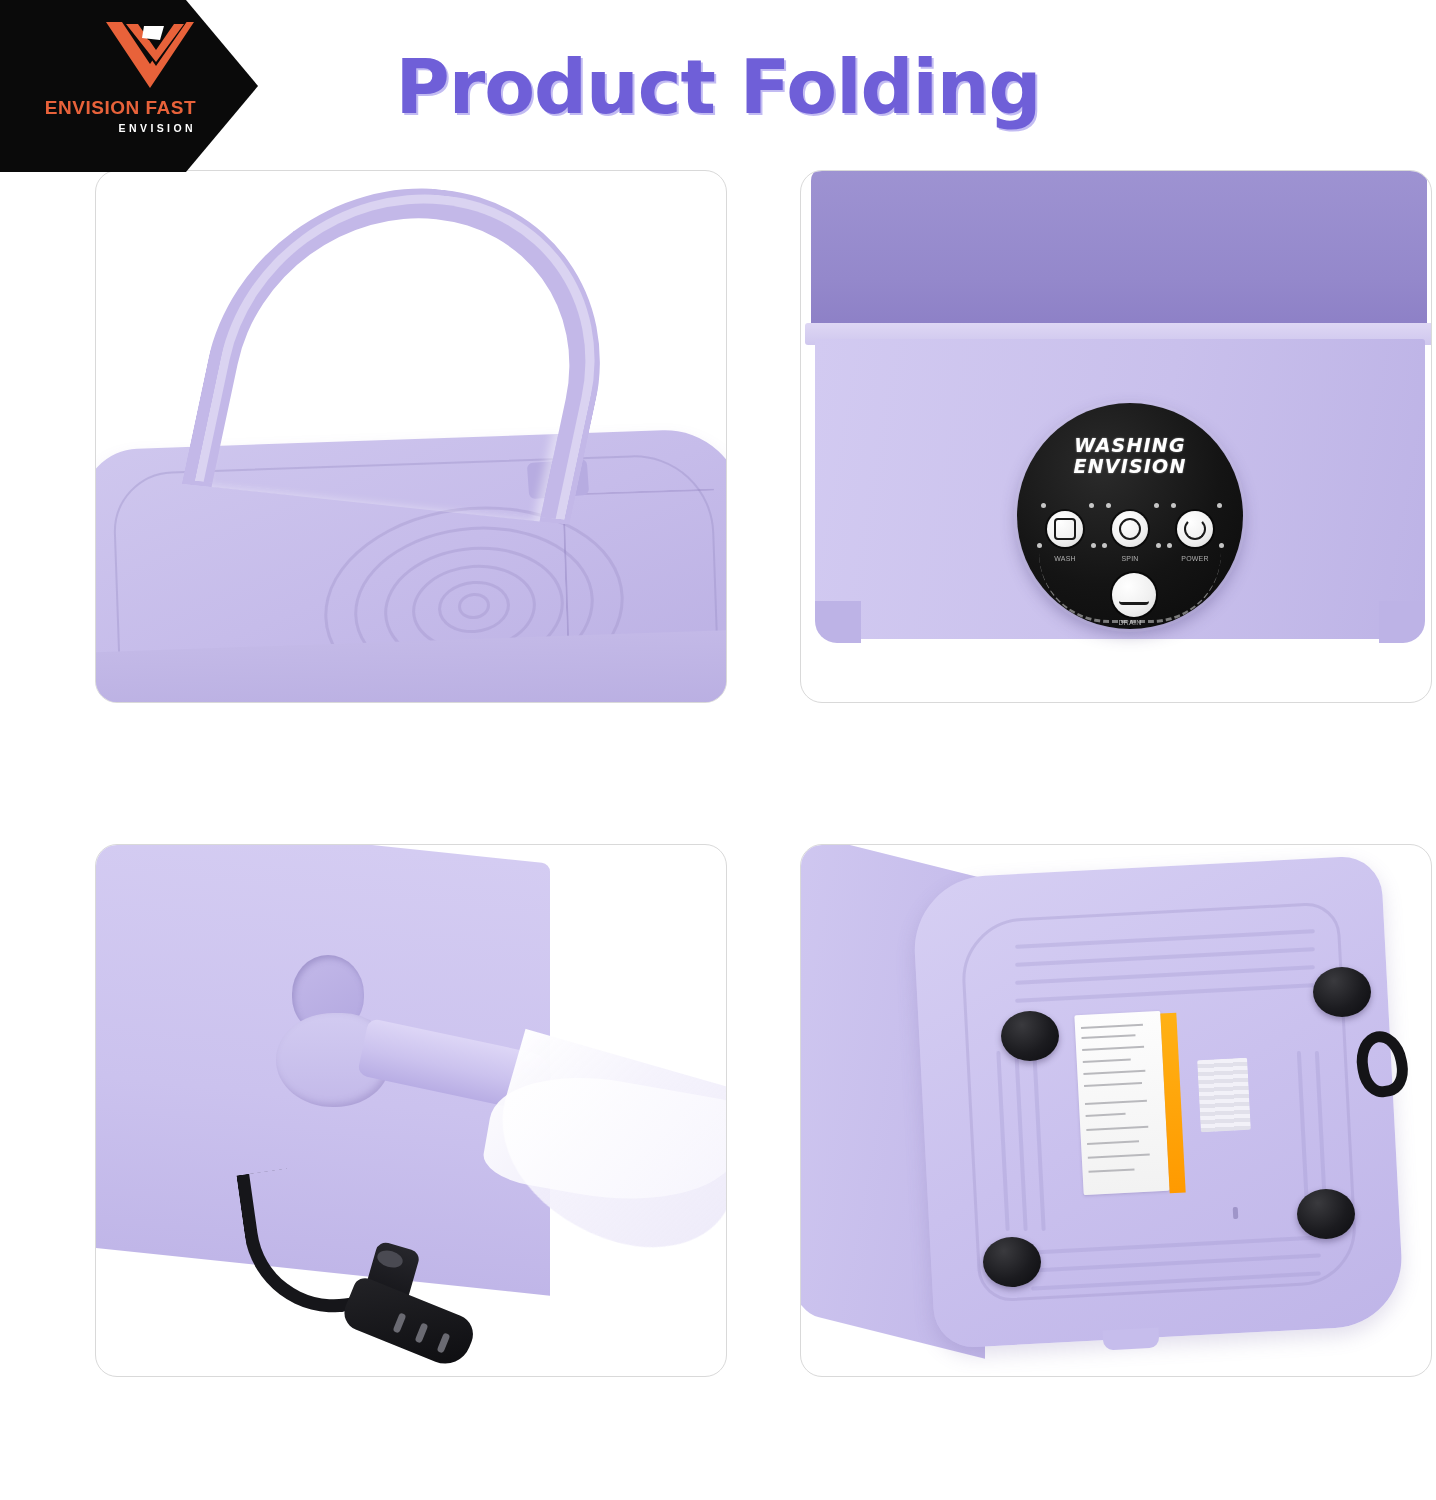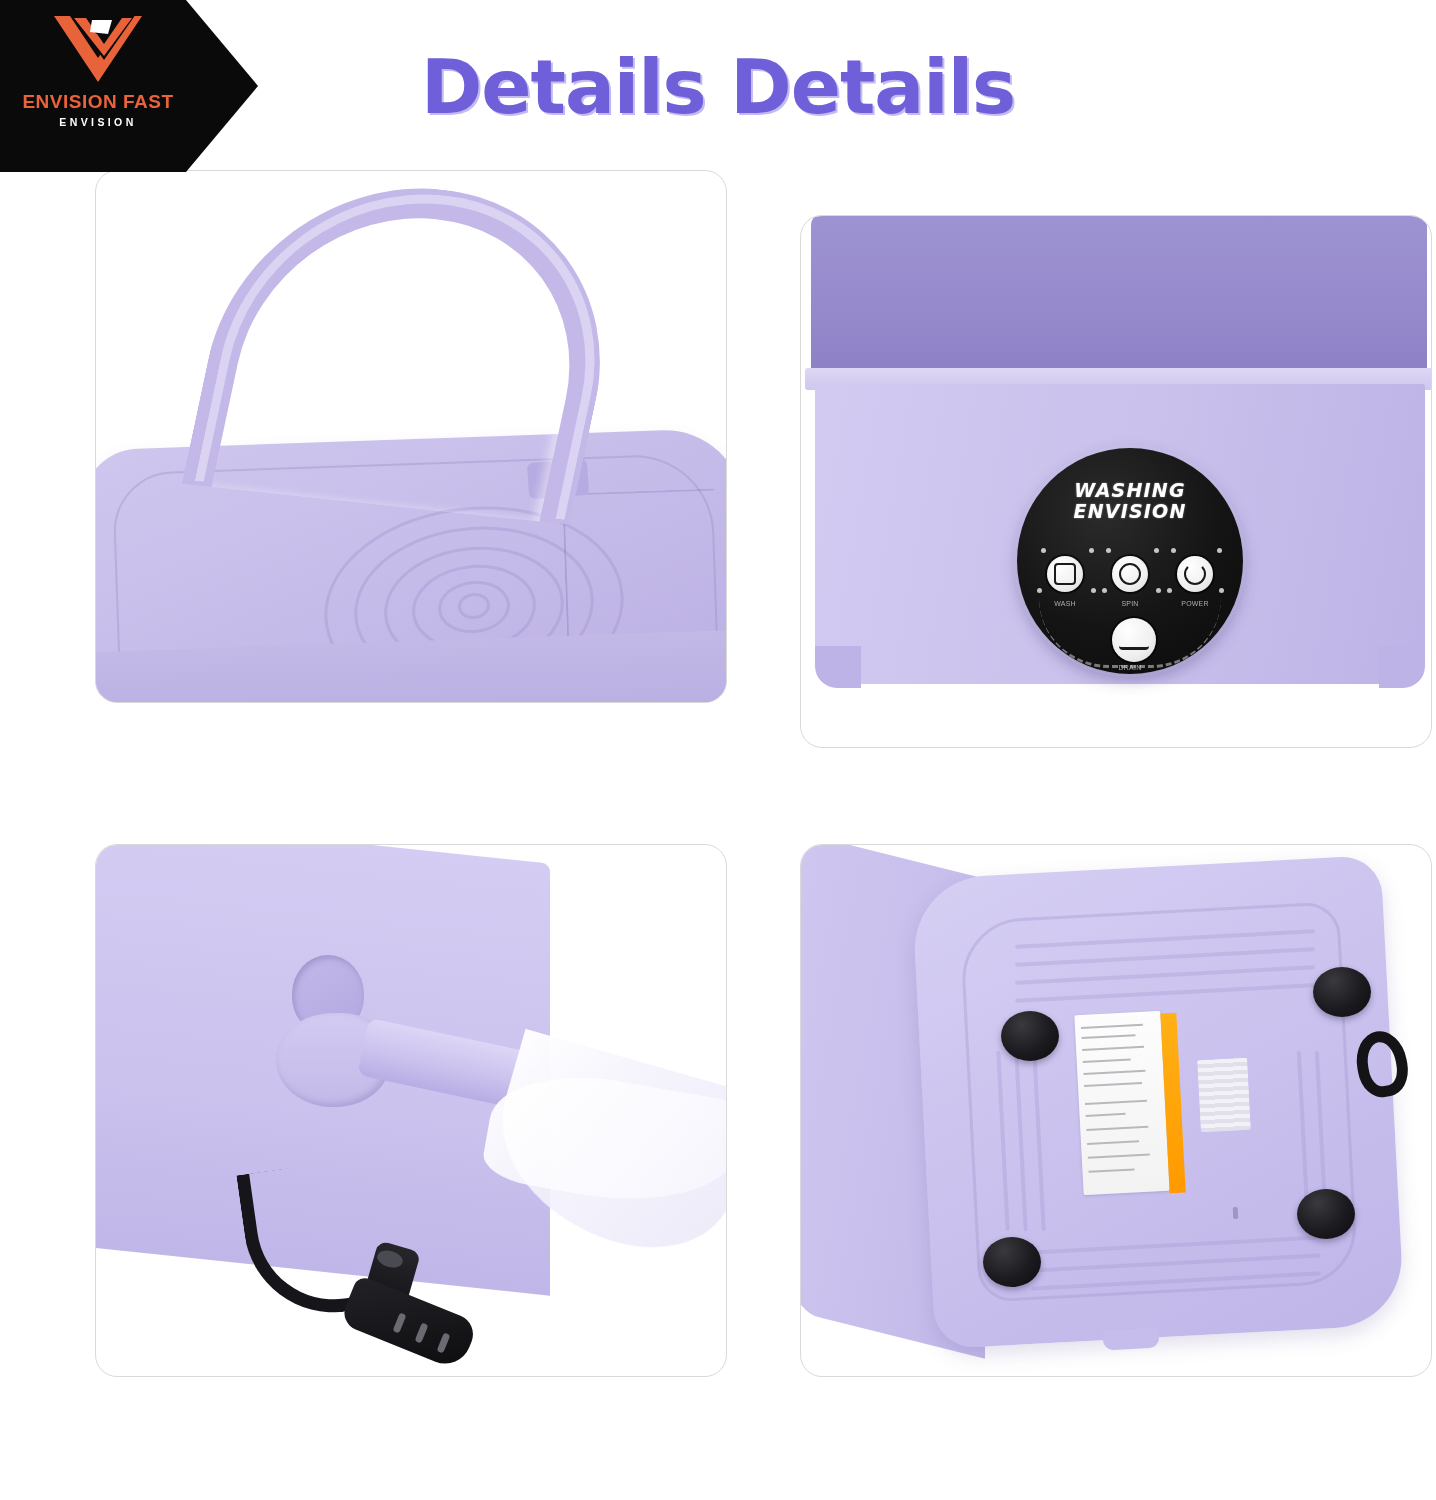--- a/index.html
+++ b/index.html
@@ -10,22 +10,22 @@
   }
 
   
   .brand-badge{
     position:absolute; left:0; top:0; width:258px; height:172px;
     background:#0a0a0a;
     clip-path: polygon(0 0, 186px 0, 258px 86px, 186px 172px, 0 172px);
     z-index:10;
   }
   .brand-inner{
-    position:absolute; left:0; top:0; width:196px; height:160px;
-    display:flex; flex-direction:column; align-items:center; justify-content:flex-start;
+    position:absolute; left:0; top:6px; width:196px; height:160px;
+    display:flex; flex-direction:column; align-items:flex-end; justify-content:flex-start;
   }
   .logo-mark{ width:92px; height:76px; margin-top:10px; position:relative; }
   .logo-mark svg{ display:block; }
   .brand-name{
     color:#E8623A; font-weight:bold; font-size:19px; letter-spacing:.5px;
     margin-top:5px; font-family:"Liberation Sans",sans-serif; white-space:nowrap;
   }
   .brand-sub{
     color:#ffffff; font-weight:bold; font-size:10.5px; letter-spacing:3.4px;
     margin-top:3px; font-family:"Liberation Sans",sans-serif; white-space:nowrap;
@@ -101,21 +101,21 @@
     background:#b7ace1; border-radius:6px; transform:rotate(-4deg);
   }
   .p1 .seam{
     position:absolute; left:470px; top:320px; width:152px; height:230px;
     border-left:2px solid rgba(148,134,194,.5);
     border-top:2px solid rgba(148,134,194,.4);
     border-radius:10px 0 0 0; transform:rotate(-2deg);
   }
 
   
-  .p2{ left:800px; top:2px; width:632px; height:533px;margin-top:45px; }
+  .p2{ left:800px; top:2px; width:632px; height:533px; }
   .p2 .top-lid{
     position:absolute; left:10px; top:-4px; width:616px; height:160px;
     background:linear-gradient(180deg,#9e93d2 0%,#9488cb 70%,#8d80c6 100%);
     border-radius:14px 14px 4px 4px;
   }
   .p2 .lid-edge{
     position:absolute; left:4px; top:152px; width:628px; height:22px;
     background:linear-gradient(180deg,#ded7f4 0%,#cfc7ee 100%);
     border-radius:3px;
   }
@@ -308,21 +308,21 @@
         <polygon points="22,8 34,8 52,34 70,8 80,8 52,46" fill="#E8623A"></polygon>
         <polygon points="36,6 50,6 58,18 44,24" fill="#0a0a0a"></polygon>
         <polygon points="40,10 60,10 56,24 38,22" fill="#ffffff"></polygon>
       </svg>
     </span>
     <span class="brand-name">ENVISION FAST</span>
     <span class="brand-sub">ENVISION</span>
   </div>
 </div>
 
-<div class="page-title">Details Details</div>
+<div class="page-title">Product Folding</div>
 
 <div class="cards">
 
   <div class="photo-card p1">
     <div class="lid"></div>
     <div class="lid-rim"></div>
     <div class="ripple" style="left:228px;top:336px;width:300px;height:200px;"></div>
     <div class="ripple" style="left:258px;top:356px;width:240px;height:160px;"></div>
     <div class="ripple" style="left:288px;top:376px;width:180px;height:122px;"></div>
     <div class="ripple" style="left:316px;top:394px;width:124px;height:86px;"></div>

